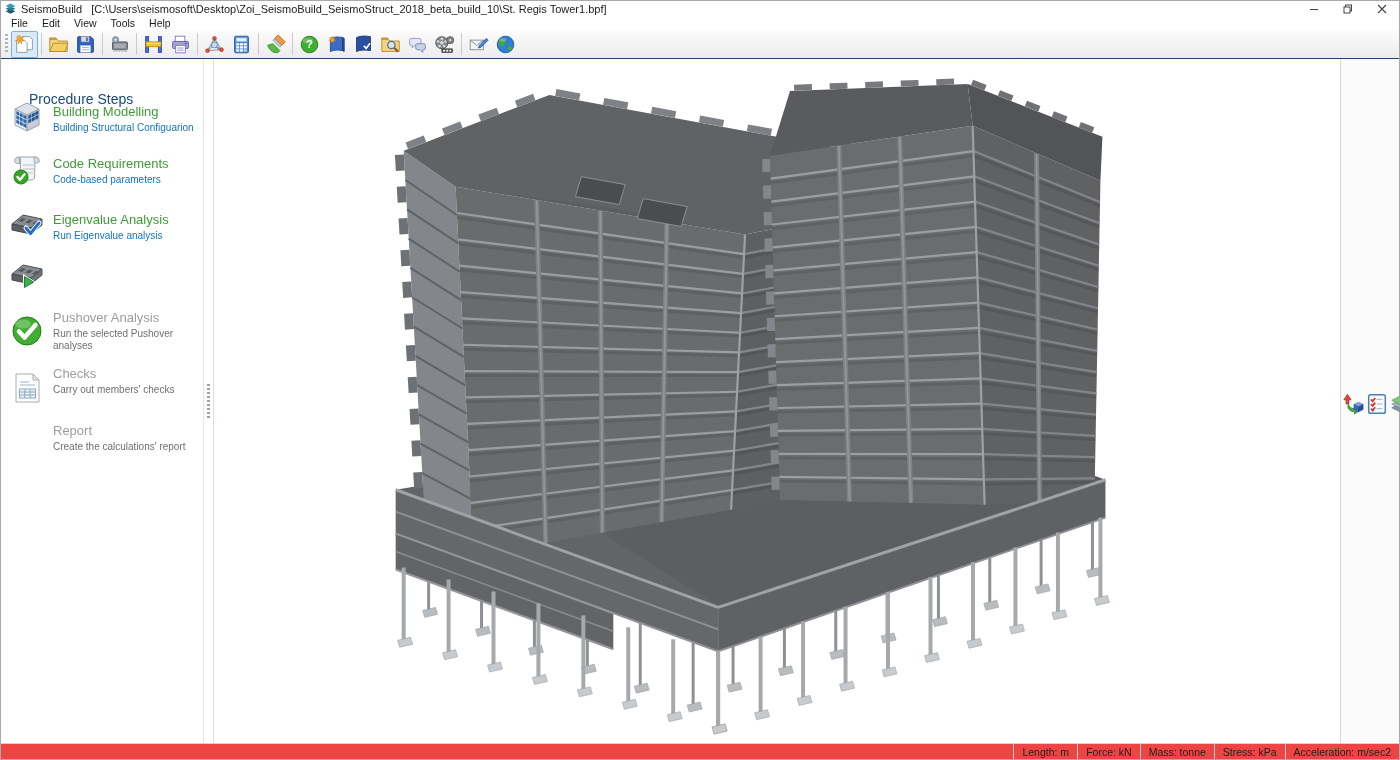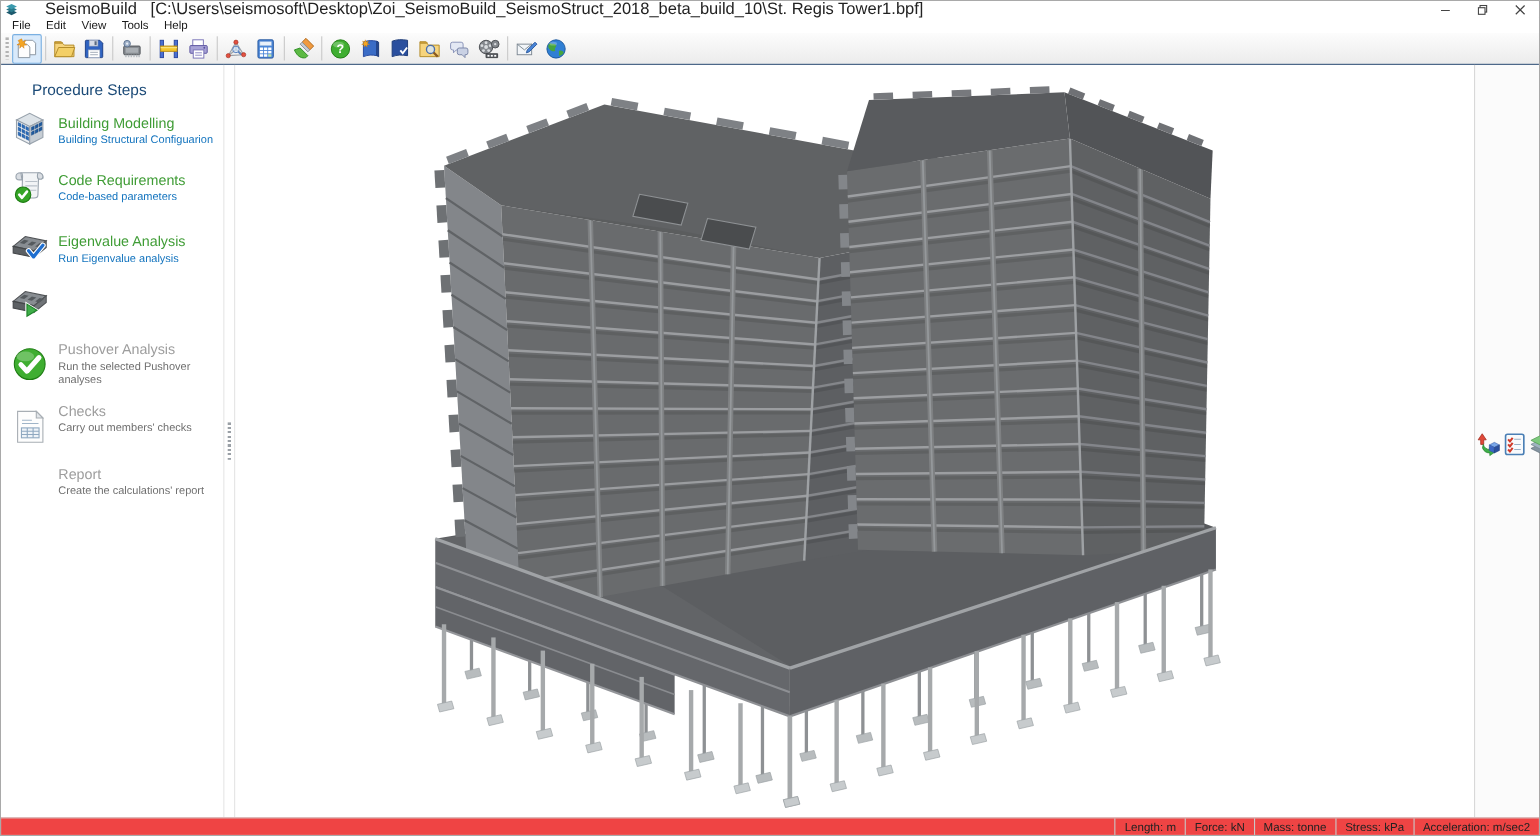--- a/index.html
+++ b/index.html
@@ -2,42 +2,42 @@
 <html><head>
 <meta charset="utf-8">
 <style>
   html,body{margin:0;padding:0;width:1400px;height:760px;overflow:hidden;
     font-family:"Liberation Sans","DejaVu Sans",sans-serif;background:#fff;}
   .window{position:absolute;inset:0;border:1px solid #a9a9a9;box-sizing:border-box;background:#fff;}
 
   
   .titlebar{height:15px;display:flex;align-items:center;background:#fff;}
   .appicon{width:13px;height:13px;margin:0 4px 0 3px;flex:none;}
-  .title{font-size:15px;color:#222;white-space:pre;margin-left:20px;}
+  .title{font-size:11px;color:#222;white-space:pre;}
   .winctl{margin-left:auto;display:flex;height:15px;}
   .winbtn{width:34px;height:15px;display:flex;align-items:center;justify-content:center;}
 
   
   .menubar{height:14px;display:flex;align-items:center;background:#fff;padding-left:3px;}
   .menuitem{font-size:10.5px;color:#1a1a1a;padding:0 7px;}
 
   
   .toolbar{height:28px;background:linear-gradient(#fcfcfc,#ececec);border-bottom:1px solid #24456e;
     display:flex;align-items:center;padding-left:1px;box-sizing:content-box;}
   .grip{width:3px;height:20px;margin:0 3px;
     background:repeating-linear-gradient(to bottom,#b3b3b3 0 2px,transparent 2px 4px);}
   .tbtn{width:25px;height:25px;display:flex;align-items:center;justify-content:center;
     border:1px solid transparent;border-radius:2px;flex:none;}
   .tbtn.active{background:#d9eafb;border-color:#7ab0e2;}
   .tsep{width:1px;height:22px;background:#c9c9c9;margin:0 3px;flex:none;}
 
   
   .content{position:absolute;top:58px;bottom:16px;left:0;right:0;display:flex;}
   .sidebar{width:203px;flex:none;background:#fff;position:relative;border-right:1px solid #e6e6e6;box-sizing:border-box;}
-  .sb-header{position:absolute;top:14px;left:28px;font-size:14px;color:#1b4a77;}
+  .sb-header{position:absolute;top:32px;left:28px;font-size:14px;color:#1b4a77;}
   .sb-item{position:absolute;left:8px;width:192px;display:flex;gap:8px;}
   .sb-ico{width:36px;height:36px;flex:none;}
   .sb-text{padding-top:5px;width:150px;}
   .sb-title{font-size:13px;line-height:15px;}
   .sb-sub{font-size:10px;line-height:11.5px;margin-top:3px;}
   .done .sb-title{color:#3f9c35;}
   .done .sb-sub{color:#1273be;}
   .pending .sb-title{color:#9d9d9d;margin-top:48px;}
   .pending .sb-sub{color:#6f6f6f;}
   .splitter{width:10px;flex:none;background:#fff;border-right:1px solid #dcdcdc;

